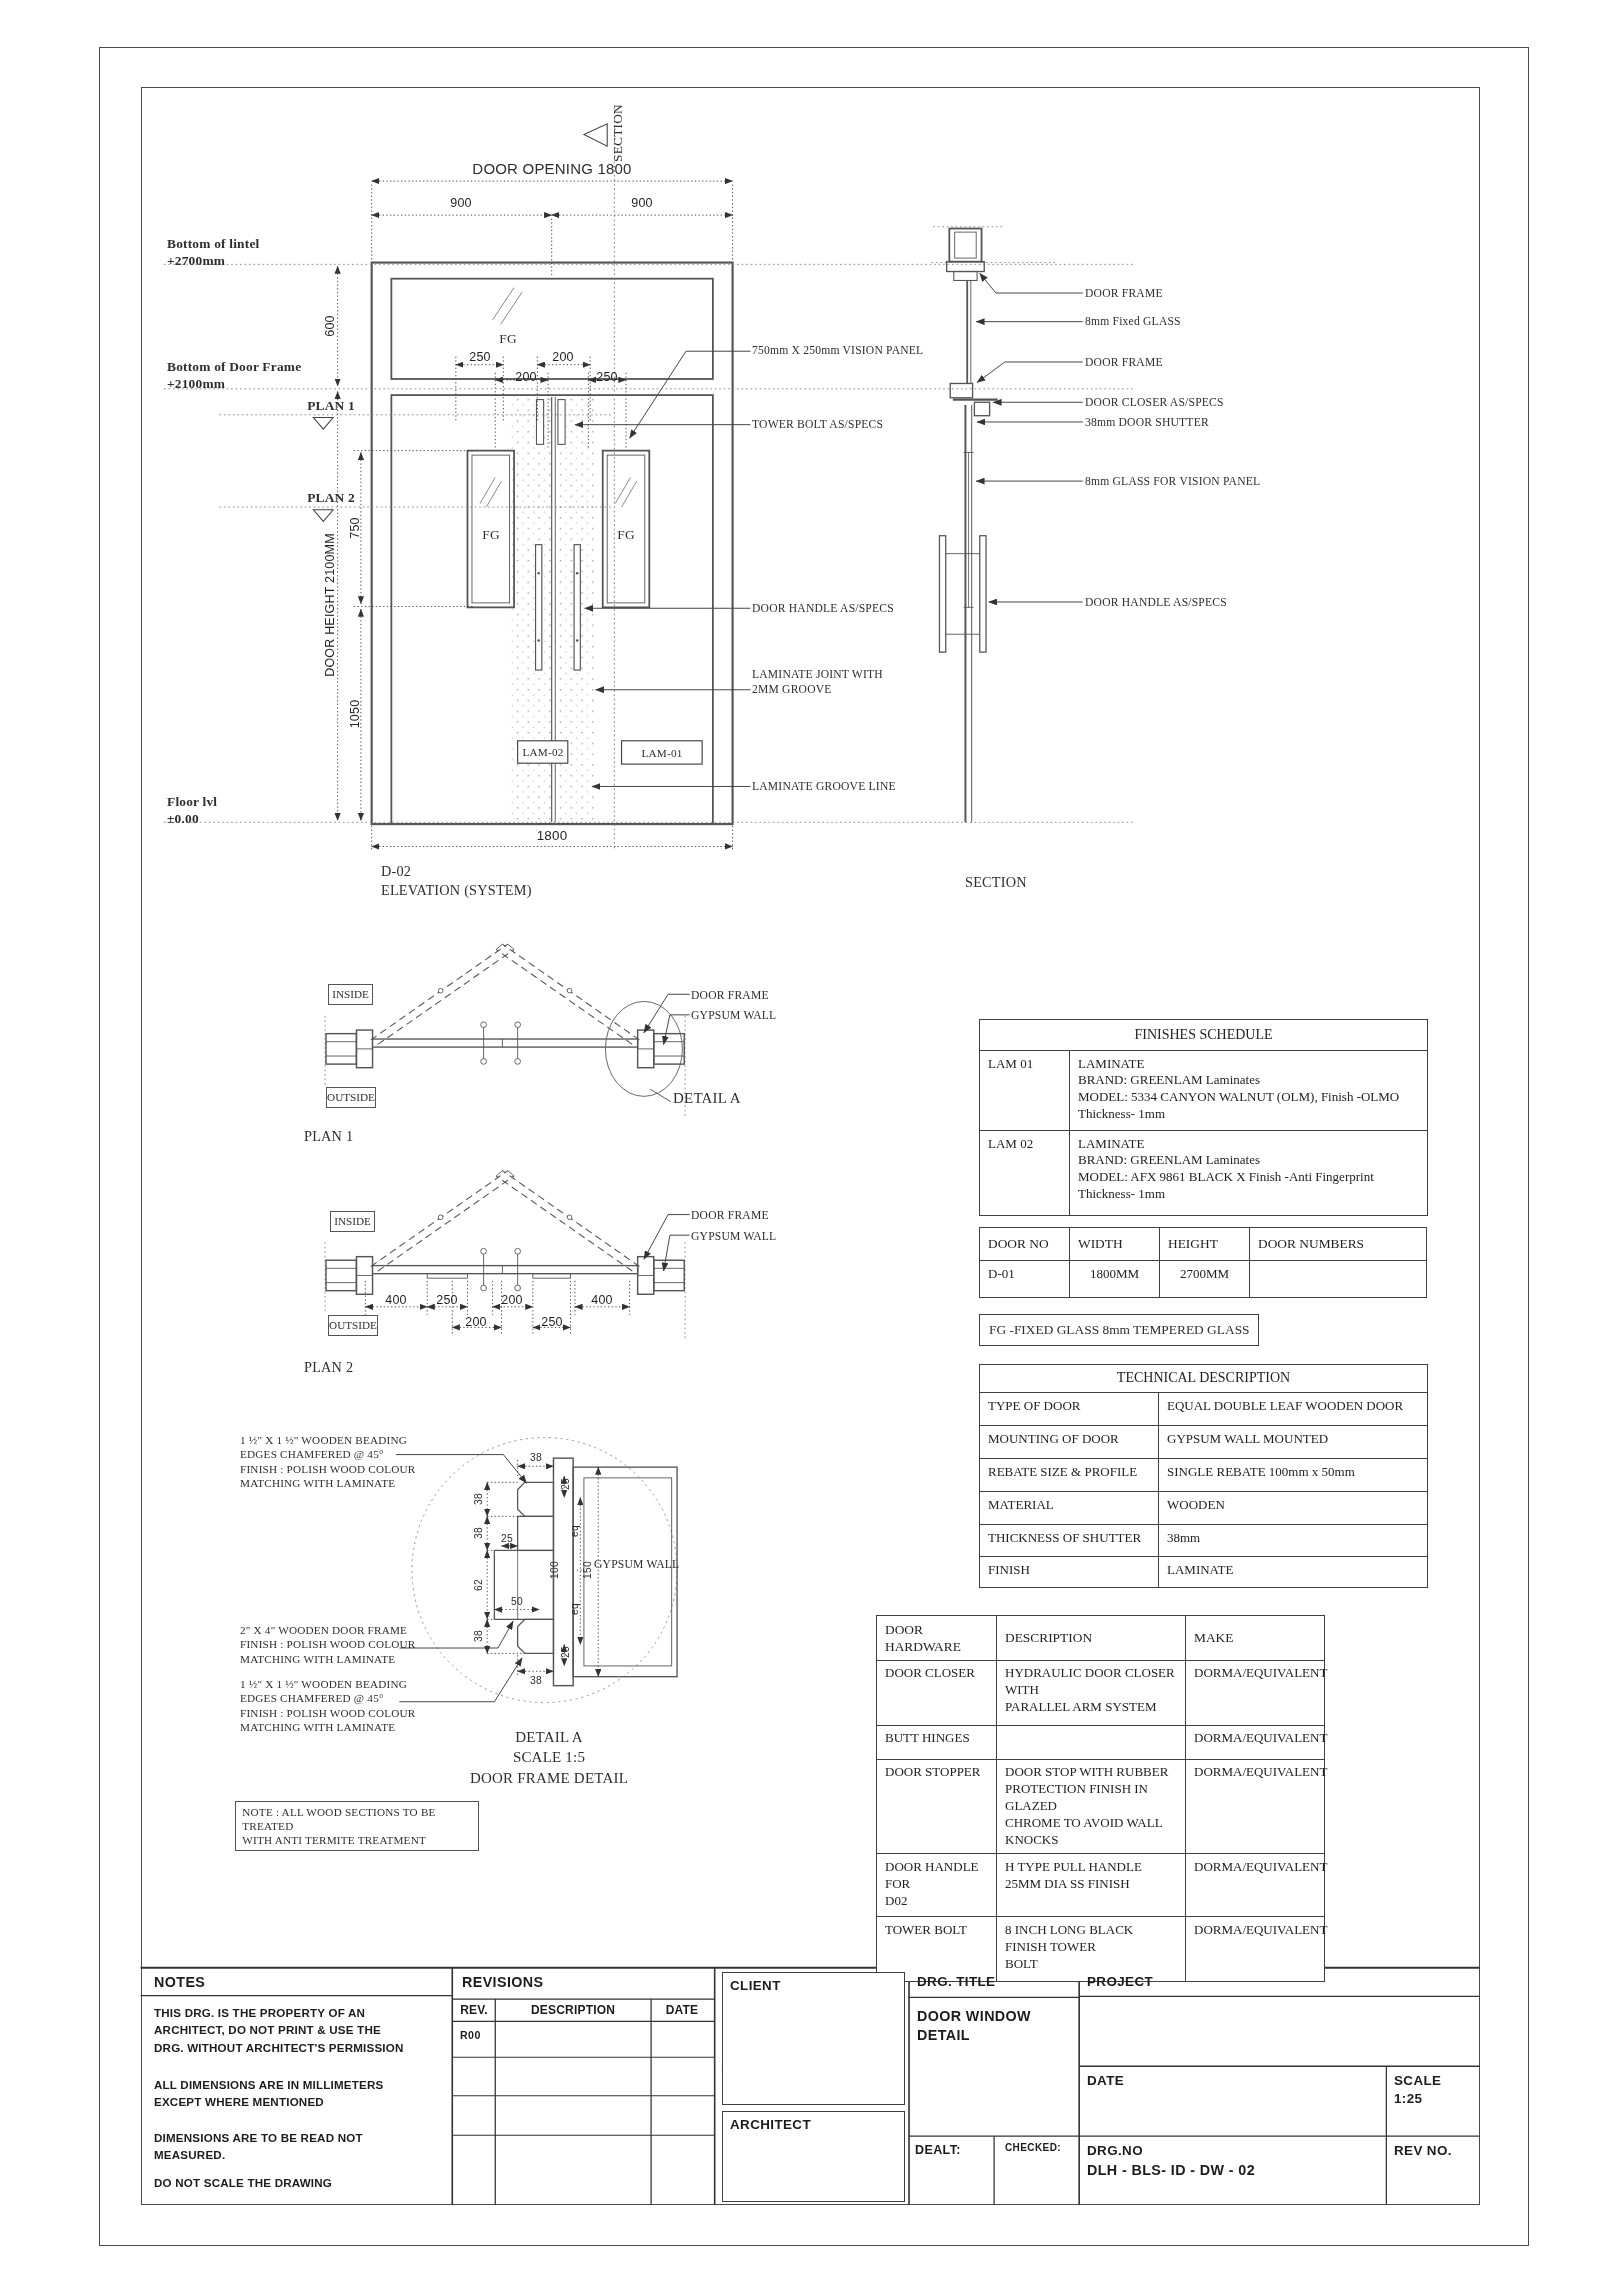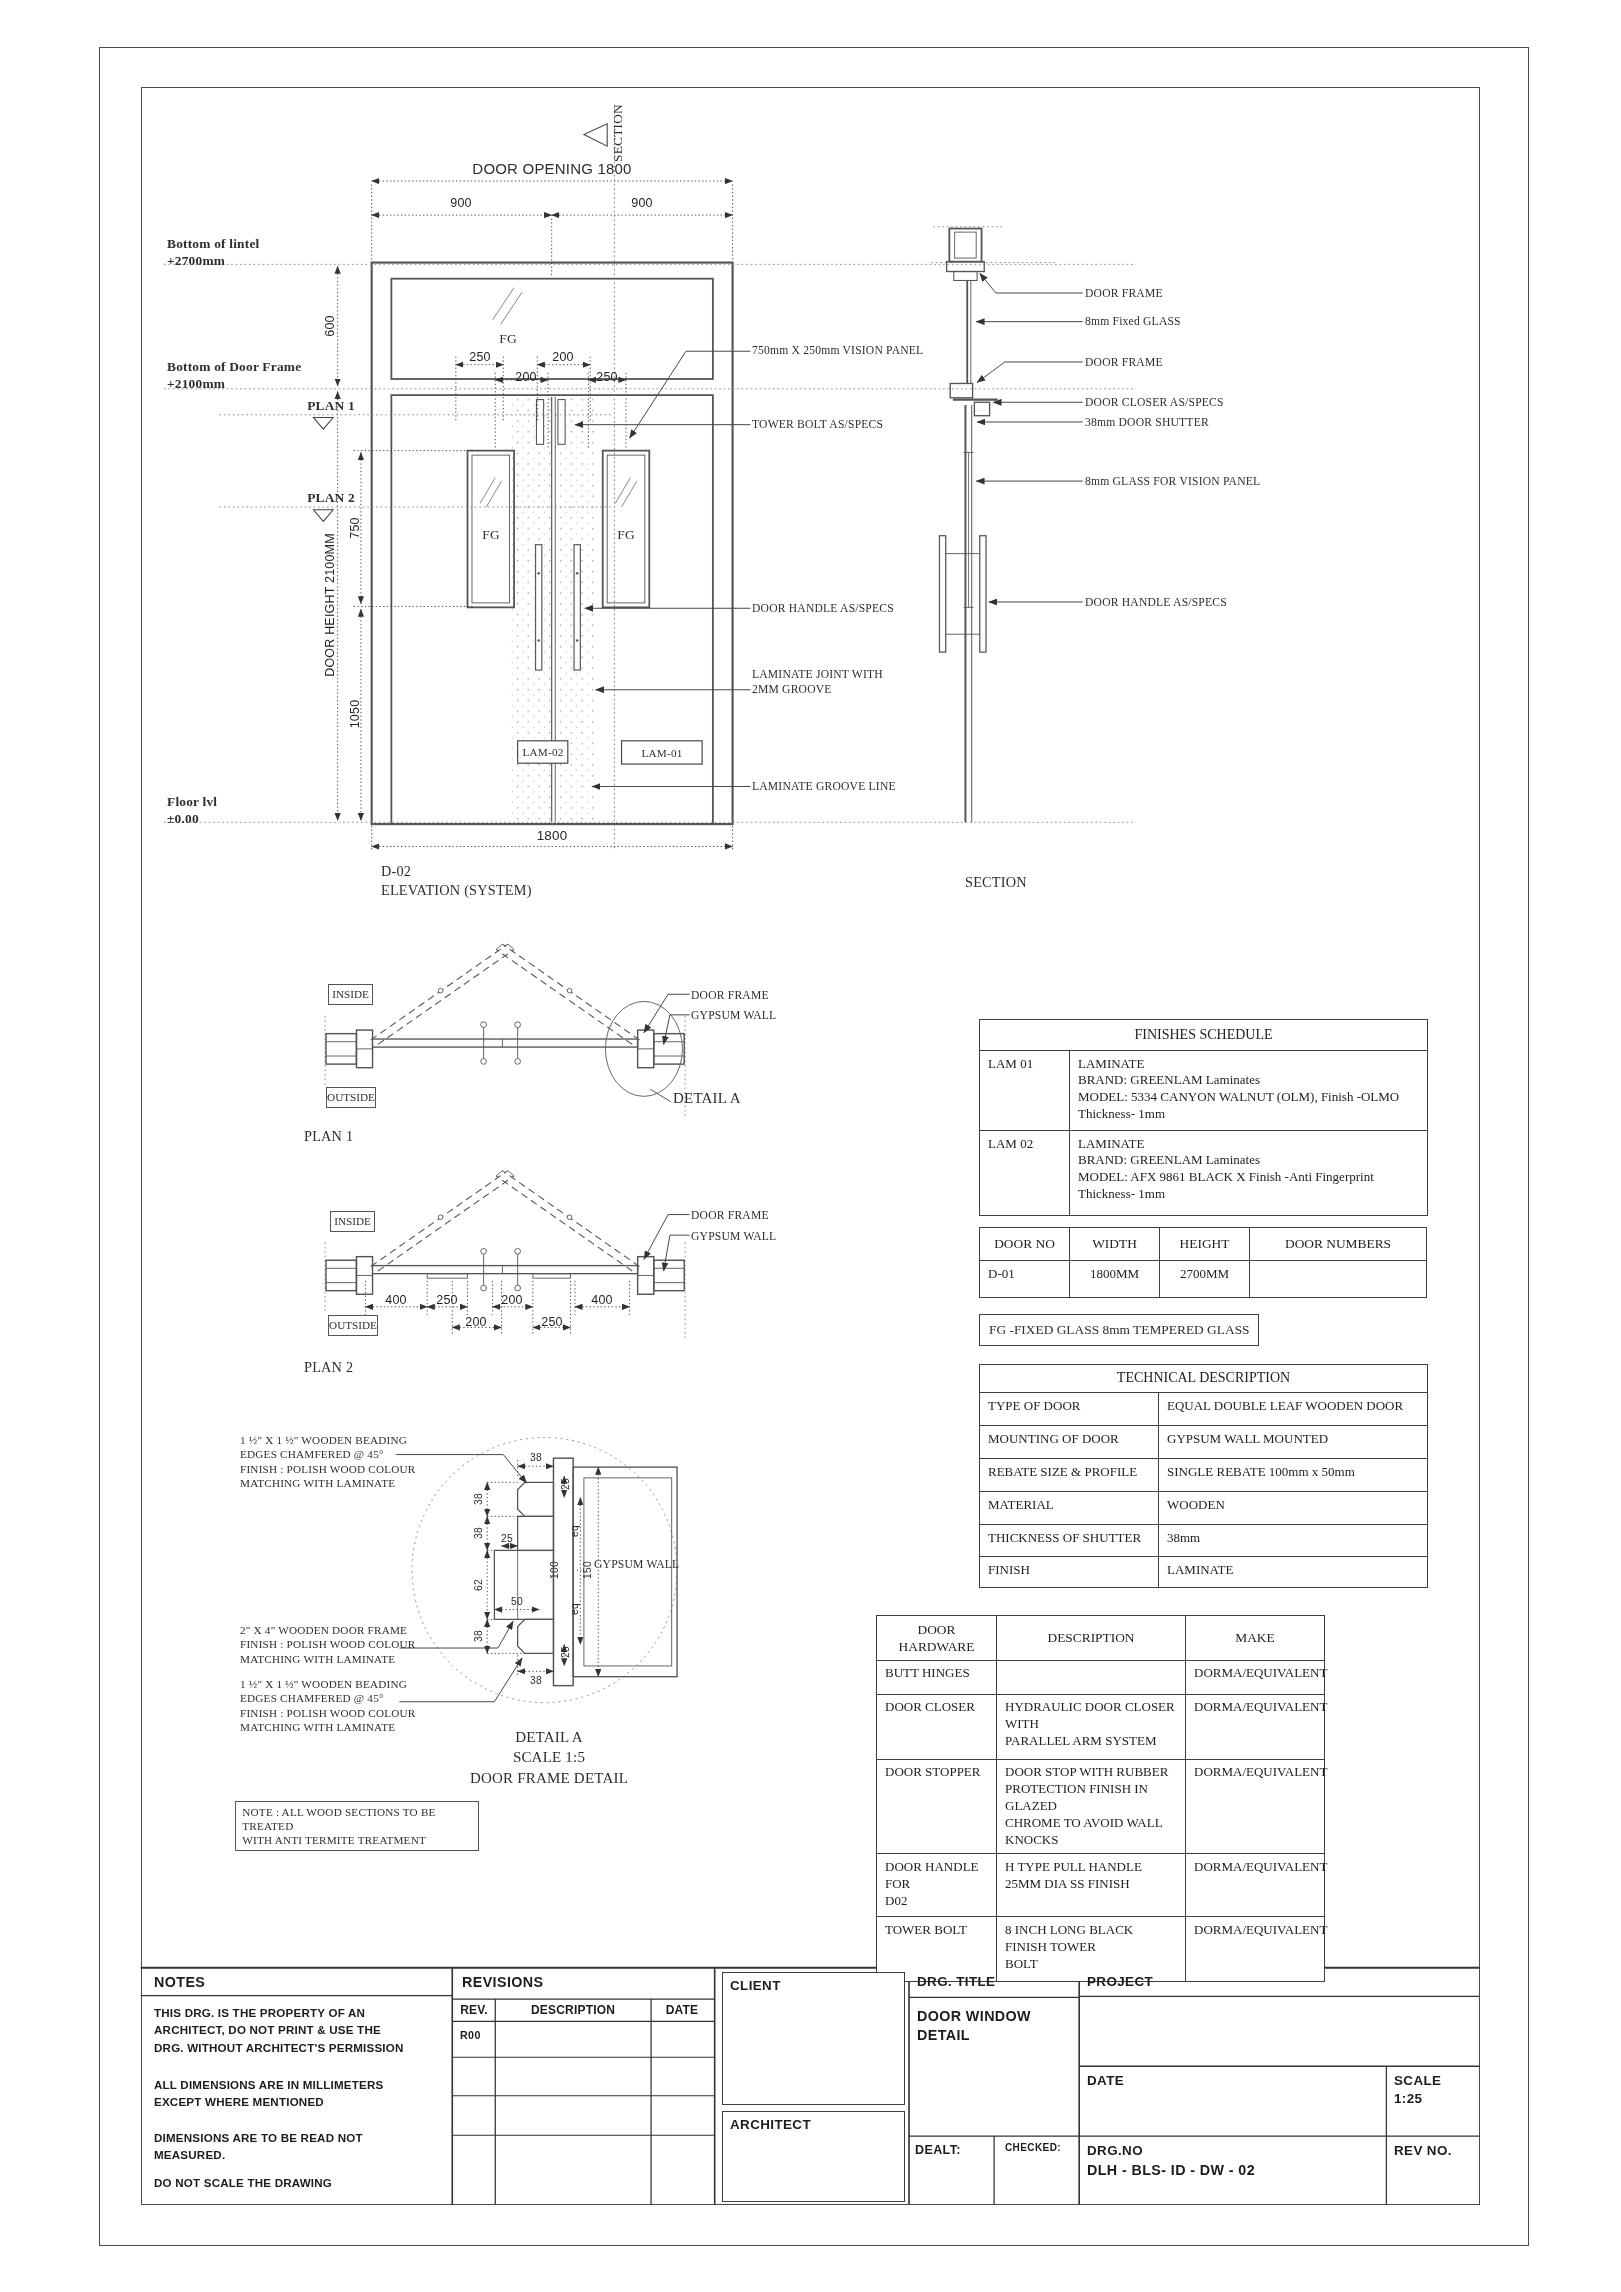--- a/index.html
+++ b/index.html
@@ -14,21 +14,21 @@
   .lvl{font-size:13.4px;font-weight:bold;letter-spacing:0.2px;}
   .dim{font-size:12.5px;color:#1f1f1f;}
   .bx{position:absolute;border:1.3px solid #555;display:flex;align-items:center;justify-content:center;background:#fff;white-space:nowrap;font-size:11.2px;}
   .border-outer{position:absolute;left:99px;top:47px;width:1430px;height:2199px;border:1.8px solid #4a4a4a;}
   .border-inner{position:absolute;left:141px;top:87px;width:1339px;height:2118px;border:1.8px solid #4a4a4a;}
   .tb{font-family:"Liberation Sans",sans-serif;font-weight:bold;color:#1c1c1c;letter-spacing:0.4px;font-size:13.4px;}
   .tbs{font-family:"Liberation Sans",sans-serif;font-weight:bold;color:#1c1c1c;font-size:11.6px;line-height:1.5;}
   table.sched{position:absolute;border-collapse:collapse;table-layout:fixed;background:#fff;}
   table.sched td,table.sched th{border:1.4px solid #3f3f3f;font-weight:normal;vertical-align:top;padding:4.5px 8px;font-size:13px;line-height:1.3;white-space:pre-line;font-family:"Liberation Serif",serif;text-align:left;color:#222;}
   table.sched th.ttl{text-align:center;vertical-align:middle;font-size:14px;padding:3.6px;}
-  table.sched th.hd{text-align:center;vertical-align:middle;font-size:13.4px;}
+  table.sched th.hd{text-align:left;vertical-align:middle;font-size:13.4px;}
   .clientbox{position:absolute;border:1.6px solid #3f3f3f;background:#fff;}
 </style>
 </head>
 <body>
 
 <div class="border-outer"></div>
 <div class="border-inner"></div>
 
 <svg class="abs" style="left:0;top:0" width="1621" height="2293" viewBox="0 0 1810 2560">
 <defs>
@@ -500,29 +500,29 @@
       <col style="width:120px">
       <col style="width:189px">
       <col style="width:139px">
     </colgroup>
 <tbody>
       <tr style="height:29.6px">
 <th class="hd">DOOR HARDWARE</th>
 <th class="hd">DESCRIPTION</th>
 <th class="hd">MAKE</th>
 </tr>
-<tr style="height:34px">
-        <td>BUTT HINGES</td>
-        <td></td>
-        <td>DORMA/EQUIVALENT</td>
-      </tr>
 <tr style="height:65px">
         <td>DOOR CLOSER</td>
         <td>HYDRAULIC DOOR CLOSER WITH
 PARALLEL ARM SYSTEM</td>
+        <td>DORMA/EQUIVALENT</td>
+      </tr>
+<tr style="height:34px">
+        <td>BUTT HINGES</td>
+        <td></td>
         <td>DORMA/EQUIVALENT</td>
       </tr>
 <tr style="height:65px">
         <td>DOOR STOPPER</td>
         <td>DOOR STOP WITH RUBBER
 PROTECTION FINISH IN GLAZED
 CHROME TO AVOID WALL KNOCKS</td>
         <td>DORMA/EQUIVALENT</td>
       </tr>
 <tr style="height:63px">

